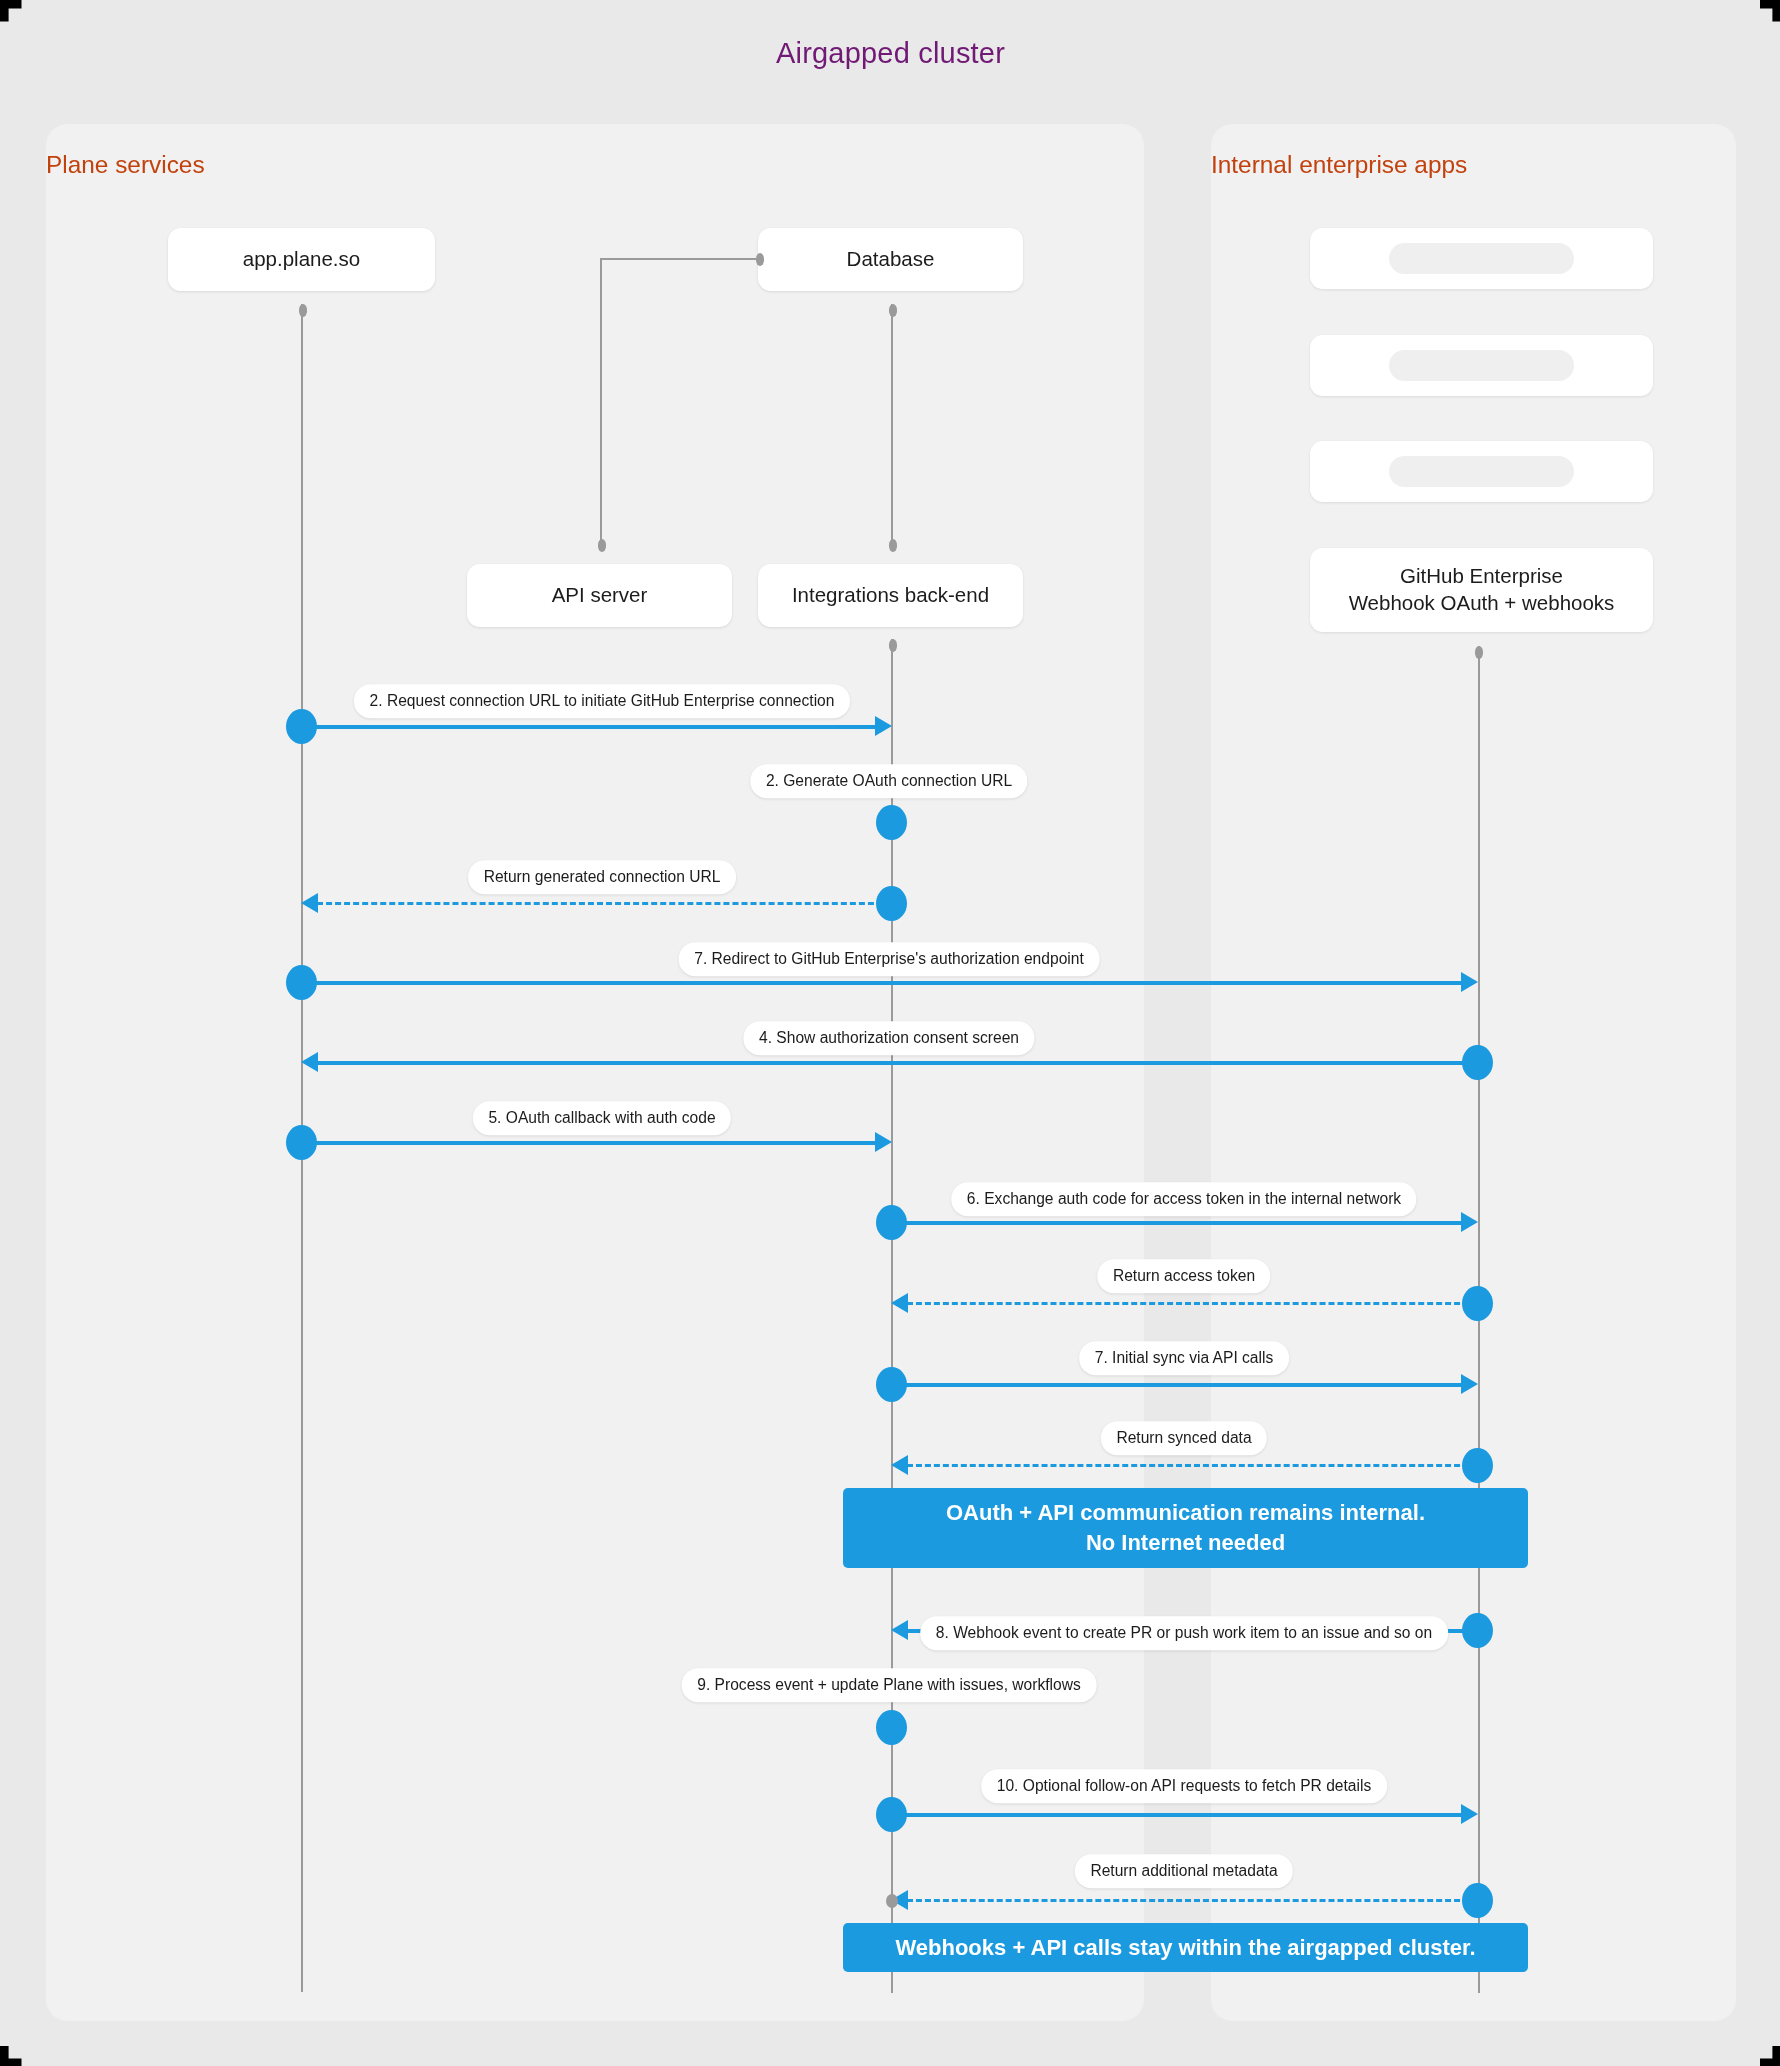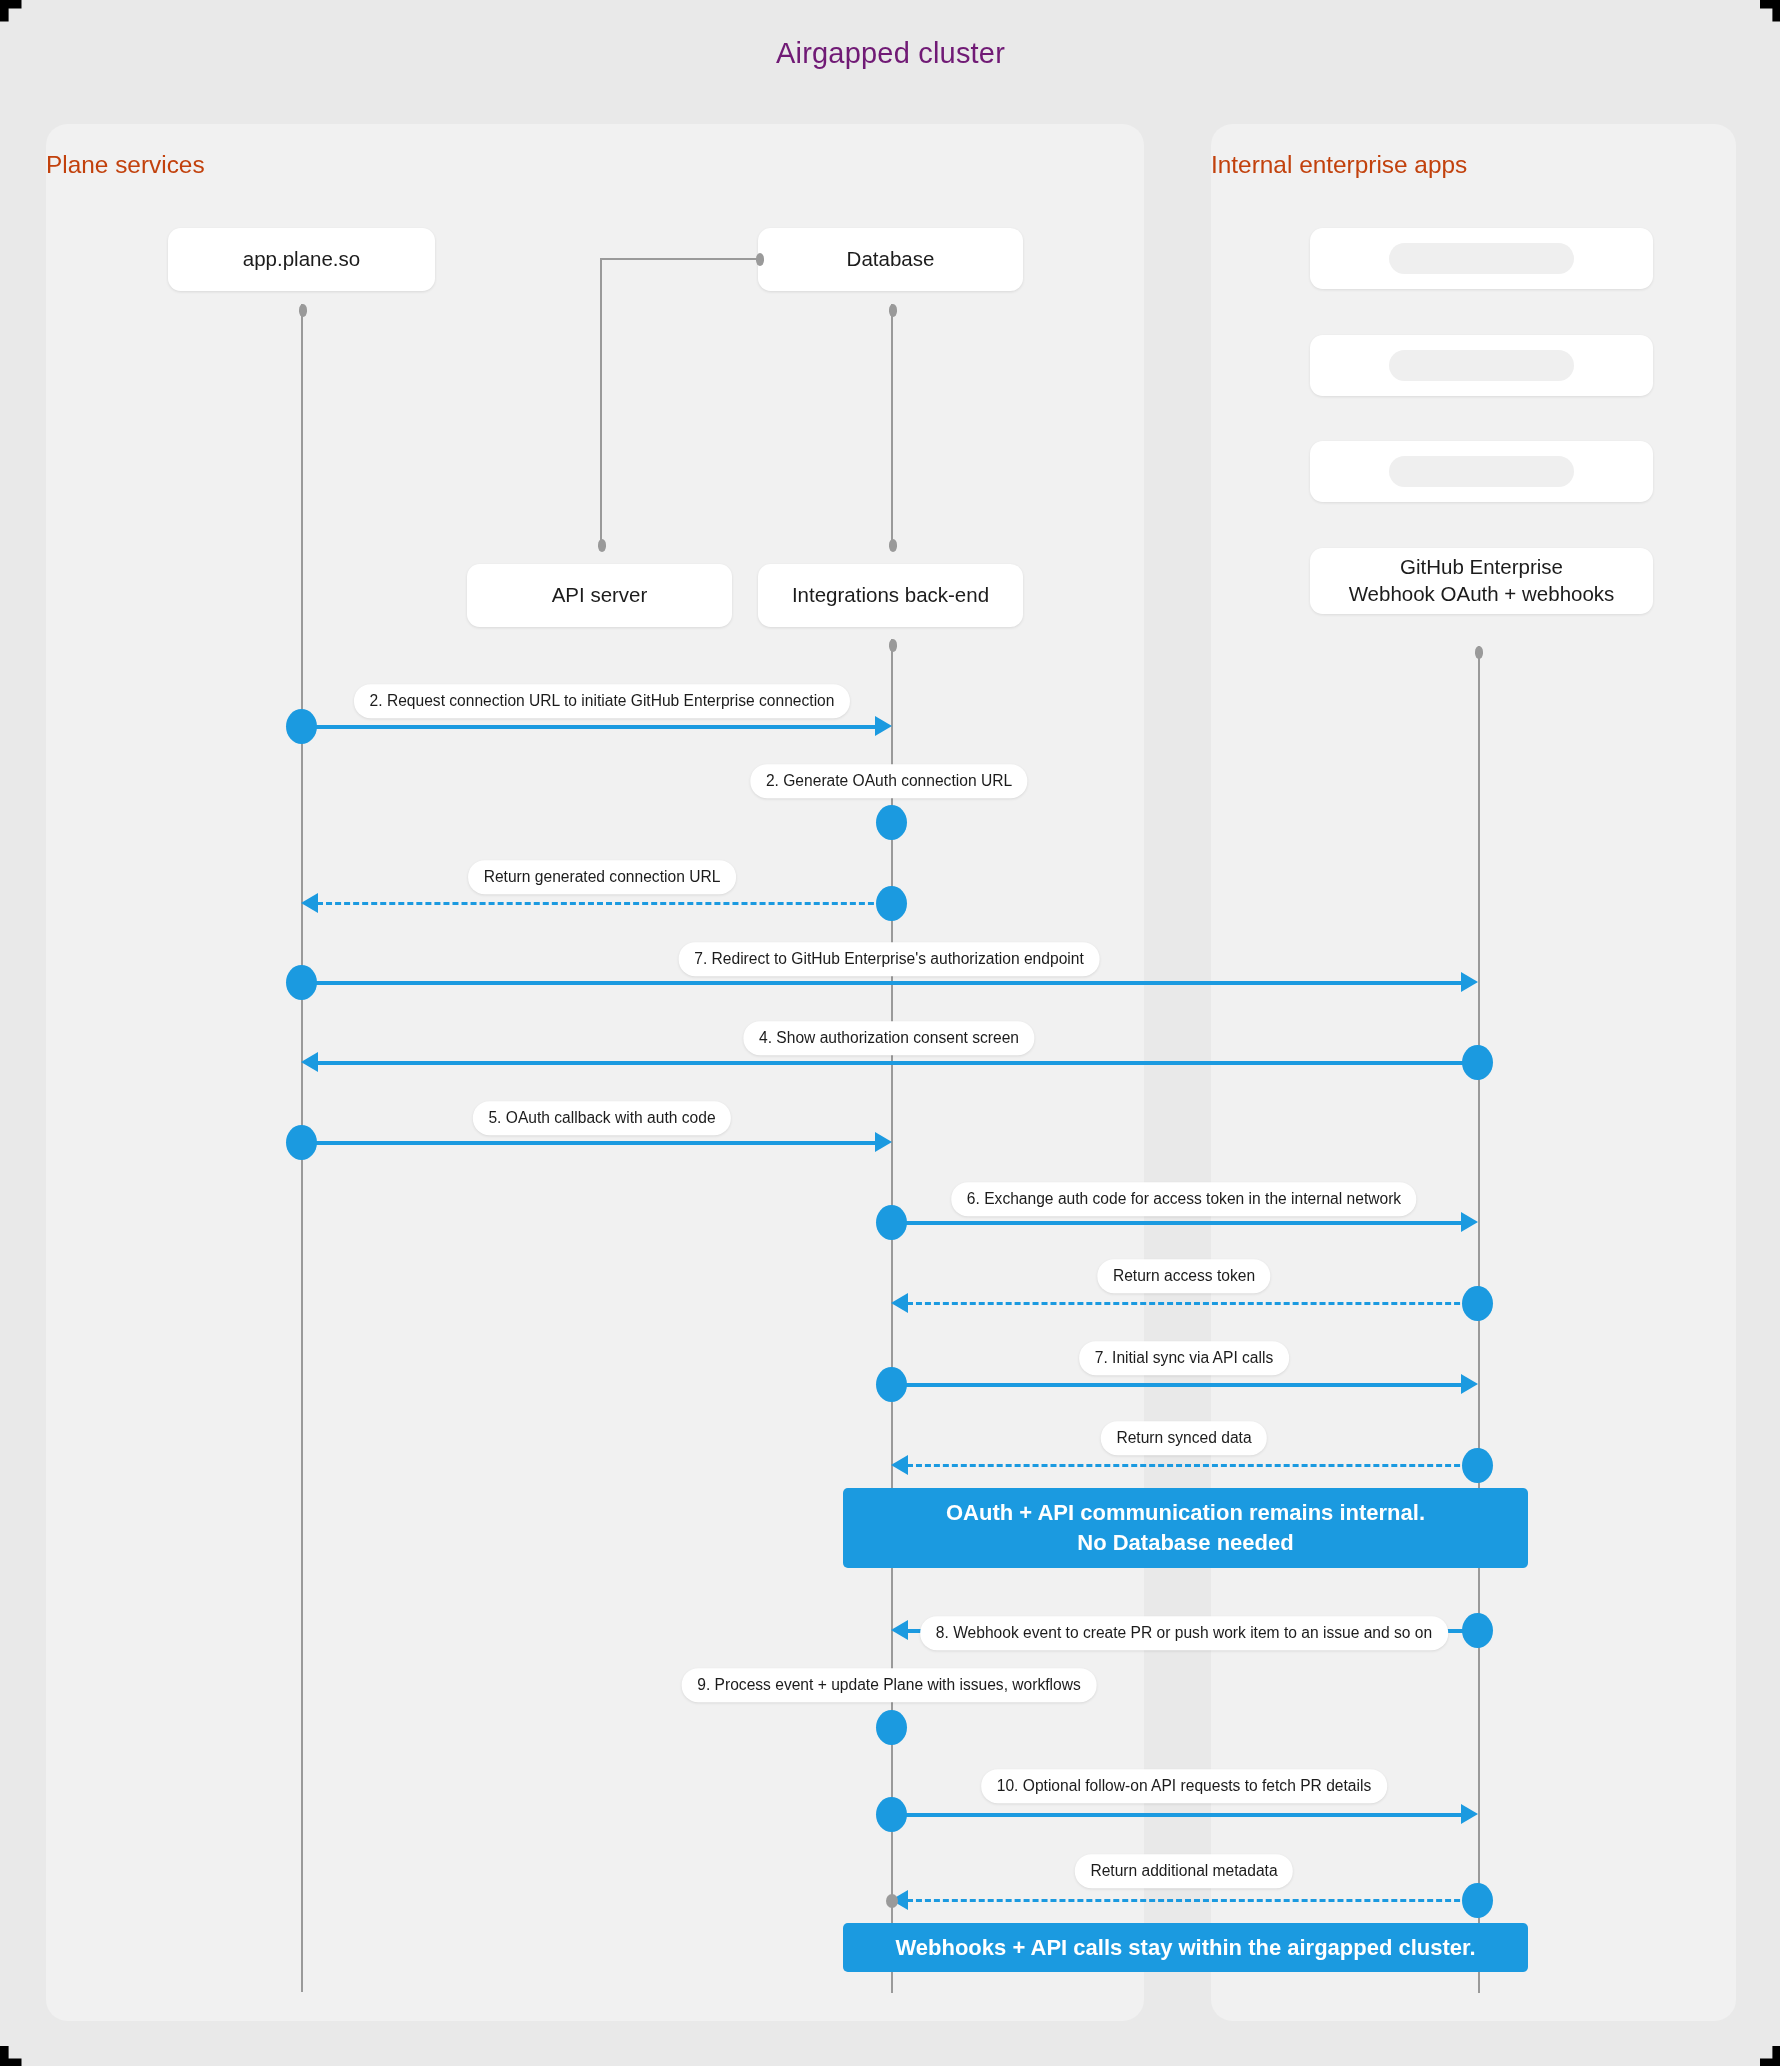--- a/index.html
+++ b/index.html
@@ -45,21 +45,21 @@
 
   .ent-card{
     position:absolute;background:#fff;border-radius:12.7px;
     box-shadow:0 1px 2.9px rgba(0,0,0,.09);
     display:flex;align-items:center;justify-content:center;text-align:center;
     color:#1c1c1c;font-size:20.5px;line-height:1.30;
   }
   #ent-card-1{left:1310px;top:228px;width:343px;height:61px;}
   #ent-card-2{left:1310px;top:335px;width:343px;height:61px;}
   #ent-card-3{left:1310px;top:441px;width:343px;height:61px;}
-  #ent-card-4{left:1310px;top:548px;width:343px;height:66px;}
+  #ent-card-4{left:1310px;top:548px;width:343px;height:84px;}
   .ghost-bar{width:185px;height:31px;border-radius:15.6px;background:#efefef;}
 
   
   .lifeline{position:absolute;width:2px;background:#9a9a9a;}
   .lf-dot{position:absolute;width:8.8px;height:12.7px;border-radius:50%;background:#9a9a9a;margin-left:-3.4px;}
 
   .elbow-h{position:absolute;height:2px;background:#9a9a9a;}
   .elbow-v{position:absolute;width:2px;background:#9a9a9a;}
 
   
@@ -198,21 +198,21 @@
 <div class="msg-label" style="left:1184px;top:1358px;">7. Initial sync via API calls</div>
 
 <div class="msg dashed" style="left:907px;top:1464px;width:571px;"></div>
 <div class="arrowhead arrow-l" style="left:891px;top:1455px;"></div>
 <div class="act-dot" style="left:1478px;top:1466px;"></div>
 <div class="msg-label" style="left:1184px;top:1438px;">Return synced data</div>
 
 <div class="note" id="note-internal">
   <div>
     <div>OAuth + API communication remains internal.</div>
-    <div>No Database needed</div>
+    <div>No Internet needed</div>
   </div>
 </div>
 
 <div class="msg" style="left:907px;top:1629px;width:571px;"></div>
 <div class="arrowhead arrow-l" style="left:891px;top:1620px;"></div>
 <div class="act-dot" style="left:1478px;top:1631px;"></div>
 <div class="msg-label" style="left:1184px;top:1604px;margin-top:29px;">8. Webhook event to create PR  or push work item to an issue  and so on</div>
 
 <div class="act-dot" style="left:892px;top:1728px;"></div>
 <div class="msg-label" style="left:889px;top:1685px;">9. Process event + update Plane with issues, workflows</div>

